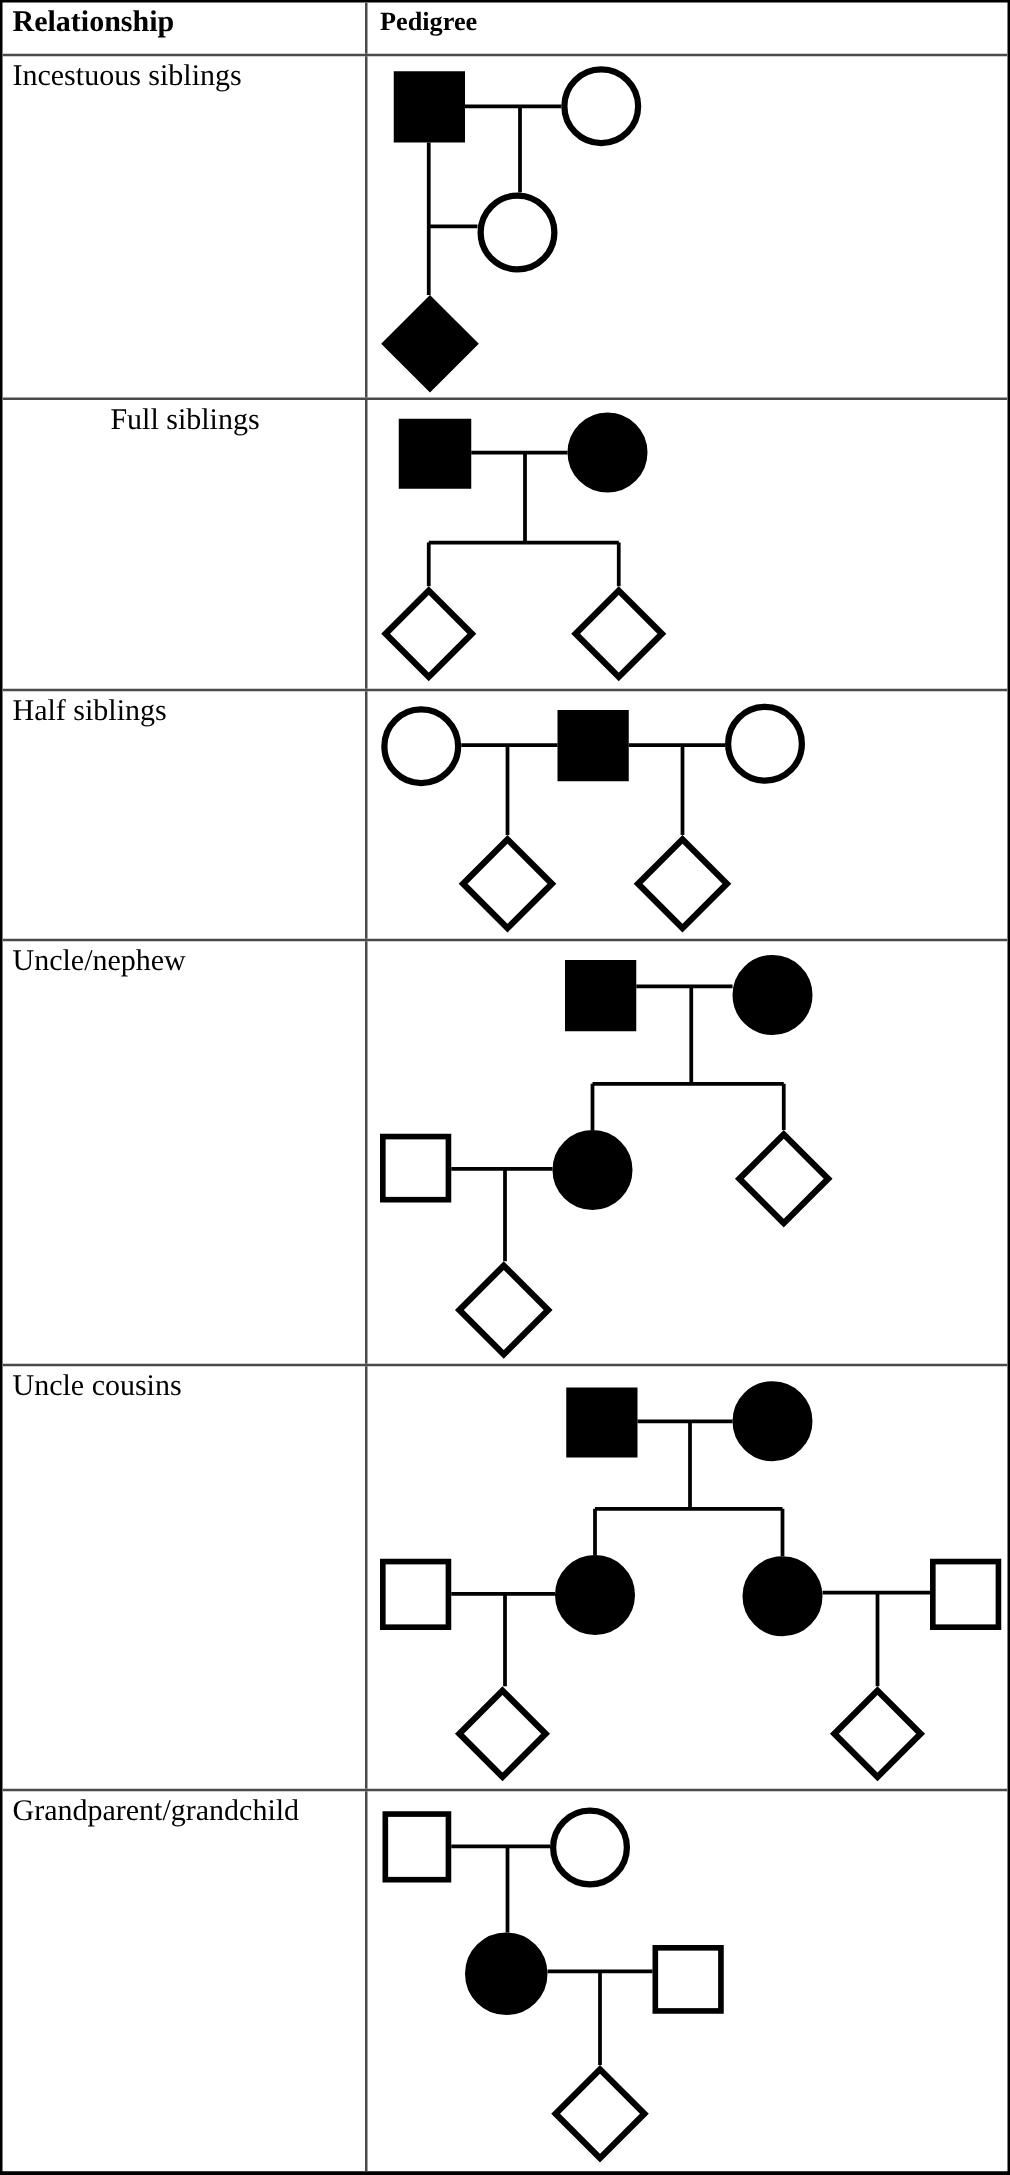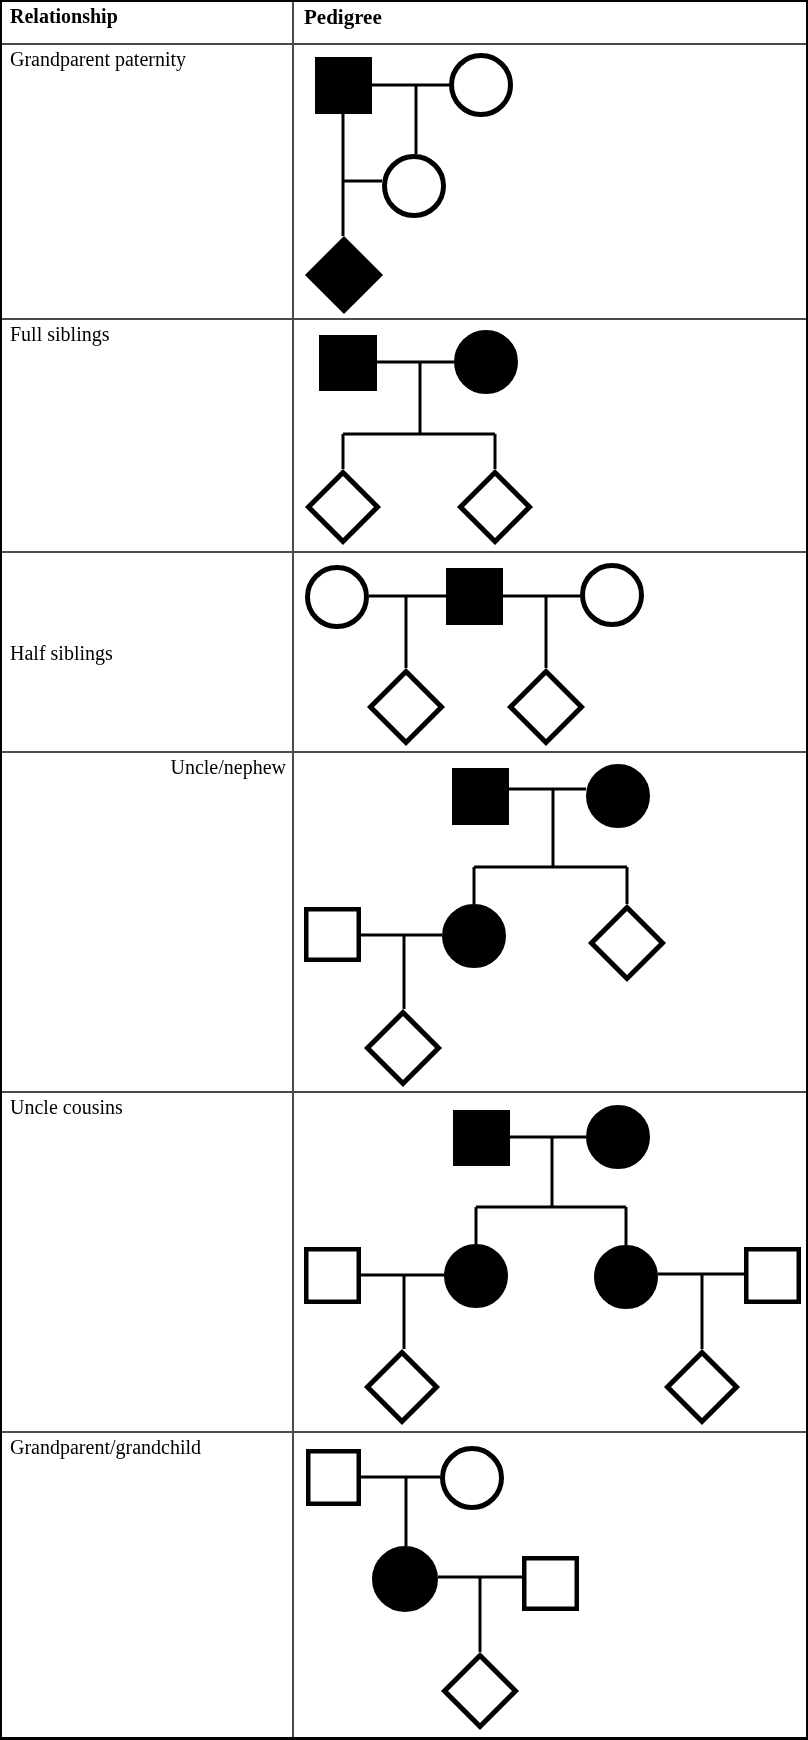--- a/index.html
+++ b/index.html
@@ -14,21 +14,21 @@
     background: #fff;
     overflow: hidden;
   }
   .row { display: flex; width: 100%; }
   .body-row { border-top: 2px solid #4a4a4a; }
   .header-row { height: 41px; }
   .label-cell {
     width: 290px;
     flex: 0 0 290px;
     padding: 3px 6px 0 8px;
-    font-size: 20px;
+    font-size: 24px;
     line-height: 1.15;
   }
   .header-cell { font-weight: bold; }
   .ped-cell {
     flex: 1 1 auto;
     border-left: 2px solid #4a4a4a;
     position: relative;
     padding: 0;
   }
   .ped-cell .header-text { padding: 3px 6px 0 10px; font-size: 21px; }
@@ -39,67 +39,67 @@
 
 <div class="table">
   <div class="row header-row">
     <div class="label-cell header-cell">Relationship</div>
     <div class="ped-cell">
       <div class="header-text header-cell">Pedigree</div>
     </div>
   </div>
   <div id="rows">
       <div class="row body-row" style="height: 275px;">
-        <div class="label-cell">Grandparent paternity</div>
+        <div class="label-cell">Incestuous siblings</div>
         <div class="ped-cell">
           <svg width="514" height="273" viewBox="0 0 514 273">
             <line x1="78" y1="40" x2="155" y2="40" stroke="#000000" stroke-width="3"></line>
             <line x1="122" y1="40" x2="122" y2="109" stroke="#000000" stroke-width="3"></line>
             <line x1="49" y1="69" x2="49" y2="191" stroke="#000000" stroke-width="3"></line>
             <line x1="49" y1="136" x2="88" y2="136" stroke="#000000" stroke-width="3"></line>
             <rect x="23.25" y="14.25" width="52.5" height="52.5" stroke-width="4.5" stroke="#000000" fill="#000000"></rect>
             <circle cx="187" cy="40" r="29.5" stroke-width="5" stroke="#000000" fill="#ffffff"></circle>
             <circle cx="120" cy="141" r="29.5" stroke-width="5" stroke="#000000" fill="#ffffff"></circle>
             <polygon points="50,194.5 85.5,230 50,265.5 14.5,230" stroke-width="5" stroke-linejoin="miter" stroke="#000000" fill="#000000"></polygon>
           </svg>
         </div>
       </div>
-      <div class="row body-row" style="height: 233px;">
+      <div class="row body-row" style="height: 233px; text-align: center;">
         <div class="label-cell">Full siblings</div>
         <div class="ped-cell">
           <svg width="514" height="231" viewBox="0 0 514 231">
             <line x1="83" y1="42" x2="160" y2="42" stroke="#000000" stroke-width="3"></line>
             <line x1="126" y1="42" x2="126" y2="114" stroke="#000000" stroke-width="3"></line>
             <line x1="49" y1="114" x2="201" y2="114" stroke="#000000" stroke-width="3"></line>
             <line x1="49" y1="114" x2="49" y2="149" stroke="#000000" stroke-width="3"></line>
             <line x1="201" y1="114" x2="201" y2="149" stroke="#000000" stroke-width="3"></line>
             <rect x="27.25" y="17.25" width="53.5" height="51.5" stroke-width="4.5" stroke="#000000" fill="#000000"></rect>
             <circle cx="192" cy="42" r="29.5" stroke-width="5" stroke="#000000" fill="#000000"></circle>
             <polygon points="49,152.5 83.5,187 49,221.5 14.5,187" stroke-width="5" stroke-linejoin="miter" stroke="#000000" fill="#ffffff"></polygon>
             <polygon points="201,152.5 235.5,187 201,221.5 166.5,187" stroke-width="5" stroke-linejoin="miter" stroke="#000000" fill="#ffffff"></polygon>
           </svg>
         </div>
       </div>
-      <div class="row body-row" style="height: 200px; align-items: center;">
+      <div class="row body-row" style="height: 200px;">
         <div class="label-cell">Half siblings</div>
         <div class="ped-cell">
           <svg width="514" height="198" viewBox="0 0 514 198">
             <line x1="75" y1="43" x2="152" y2="43" stroke="#000000" stroke-width="3"></line>
             <line x1="209" y1="43" x2="286" y2="43" stroke="#000000" stroke-width="3"></line>
             <line x1="112" y1="43" x2="112" y2="115" stroke="#000000" stroke-width="3"></line>
             <line x1="252" y1="43" x2="252" y2="115" stroke="#000000" stroke-width="3"></line>
             <circle cx="43" cy="44" r="29.5" stroke-width="5" stroke="#000000" fill="#ffffff"></circle>
             <rect x="154.25" y="17.25" width="52.5" height="52.5" stroke-width="4.5" stroke="#000000" fill="#000000"></rect>
             <circle cx="318" cy="42" r="29.5" stroke-width="5" stroke="#000000" fill="#ffffff"></circle>
             <polygon points="112,118.5 147.5,154 112,189.5 76.5,154" stroke-width="5" stroke-linejoin="miter" stroke="#000000" fill="#ffffff"></polygon>
             <polygon points="252,118.5 287.5,154 252,189.5 216.5,154" stroke-width="5" stroke-linejoin="miter" stroke="#000000" fill="#ffffff"></polygon>
           </svg>
         </div>
       </div>
-      <div class="row body-row" style="height: 340px; text-align: right;">
+      <div class="row body-row" style="height: 340px;">
         <div class="label-cell">Uncle/nephew</div>
         <div class="ped-cell">
           <svg width="514" height="338" viewBox="0 0 514 338">
             <line x1="215" y1="36" x2="292" y2="36" stroke="#000000" stroke-width="3"></line>
             <line x1="259" y1="36" x2="259" y2="114" stroke="#000000" stroke-width="3"></line>
             <line x1="180" y1="114" x2="333" y2="114" stroke="#000000" stroke-width="3"></line>
             <line x1="180" y1="114" x2="180" y2="151" stroke="#000000" stroke-width="3"></line>
             <line x1="333" y1="114" x2="333" y2="151" stroke="#000000" stroke-width="3"></line>
             <line x1="67" y1="182" x2="148" y2="182" stroke="#000000" stroke-width="3"></line>
             <line x1="110" y1="182" x2="110" y2="256" stroke="#000000" stroke-width="3"></line>

